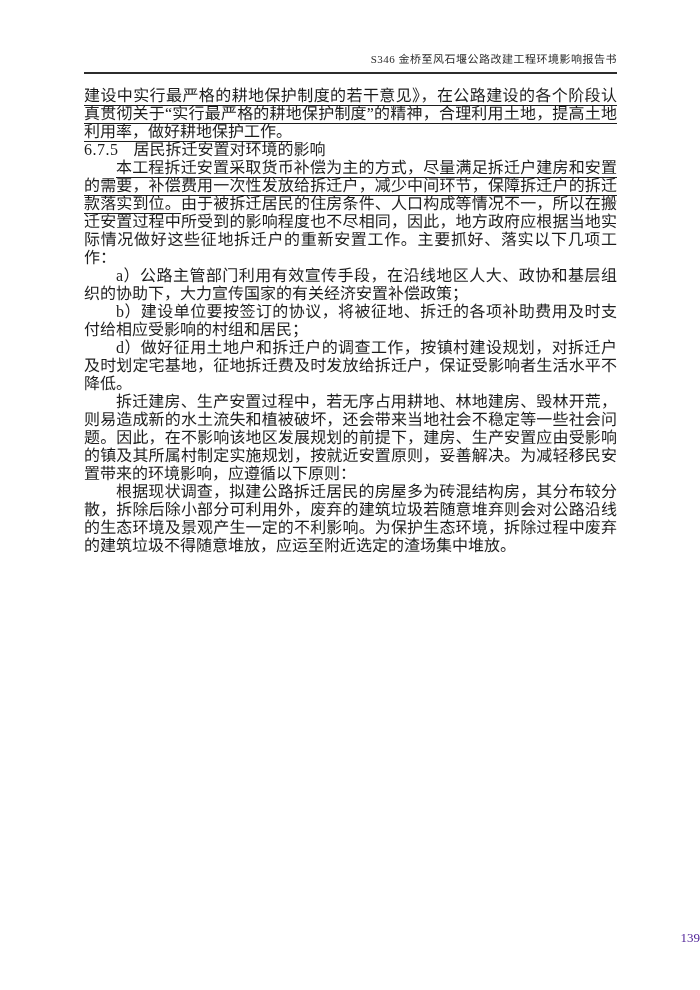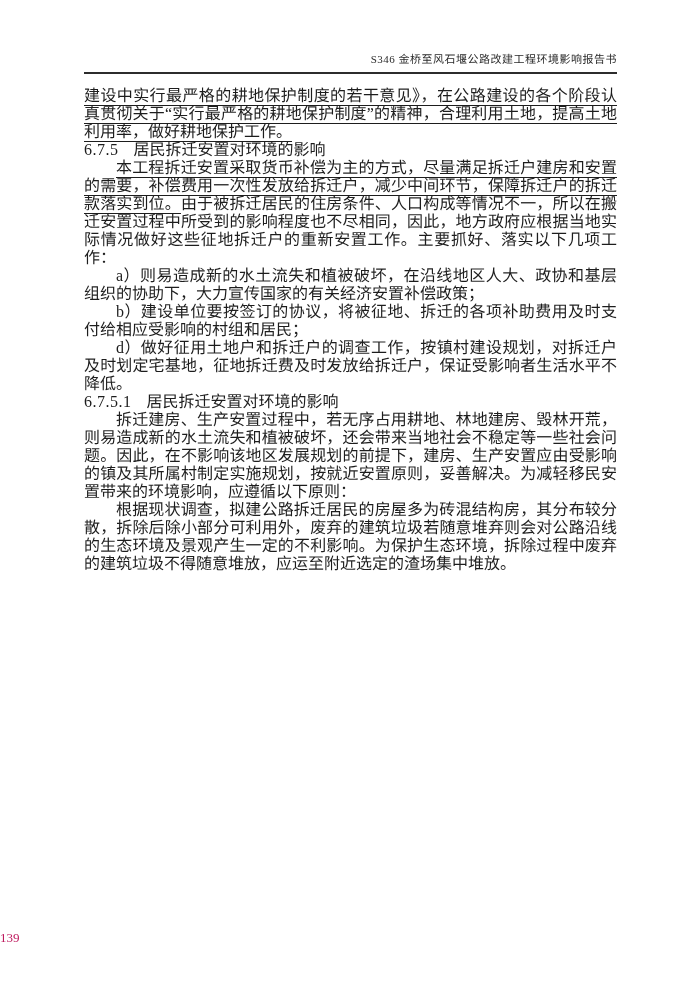--- a/index.html
+++ b/index.html
@@ -51,52 +51,51 @@
   }
   .heading .num {
     margin-right: 15px;
     letter-spacing: 0.5px;
   }
   .page-number {
     position: absolute;
     bottom: 44px;
     left: 0;
     right: 0;
-    text-align: left;
+    text-align: right;
     font-size: 13px;
-    color: #be185d;
+    color: #4c1d95;
   }
 </style>
 </head>
 <body>
 
 <div class="page">
 
   <header>
     <div class="header-title">S346 金桥至风石堰公路改建工程环境影响报告书</div>
     <div class="header-rule"></div>
   </header>
 
   <main class="doc-body">
 
     <p><span class="u">建设中实行最严格的耕地保护制度的若干意见》，在公路建设的各个阶段认真贯彻关于“实行最严格的耕地保护制度”的精神，合理利用土地，提高土地利用率，做好耕地保护工作。</span></p>
 
     <h3 class="heading"><span class="num">6.7.5</span><span>居民拆迁安置对环境的影响</span></h3>
 
     <p class="indent"><span class="u">本工程拆迁安置采取货币补偿为主的方式，尽量满足拆迁户建房和安置的需要，补偿费用一次性发放给拆迁户，减少中间环节，保障拆迁户的拆迁款落实到位。</span><span>由于被拆迁居民的住房条件、人口构成等情况不一，所以在搬迁安置过程中所受到的影响程度也不尽相同，因此，地方政府应根据当地实际情况做好这些征地拆迁户的重新安置工作。主要抓好、落实以下几项工作：</span></p>
 
-    <p class="indent">a）则易造成新的水土流失和植被破坏，在沿线地区人大、政协和基层组织的协助下，大力宣传国家的有关经济安置补偿政策；</p>
+    <p class="indent">a）公路主管部门利用有效宣传手段，在沿线地区人大、政协和基层组织的协助下，大力宣传国家的有关经济安置补偿政策；</p>
 
     <p class="indent">b）建设单位要按签订的协议，将被征地、拆迁的各项补助费用及时支付给相应受影响的村组和居民；</p>
 
 
     <p class="indent">d）做好征用土地户和拆迁户的调查工作，按镇村建设规划，对拆迁户及时划定宅基地，征地拆迁费及时发放给拆迁户，保证受影响者生活水平不降低。</p>
 
 
-    <h3 class="heading"><span class="num">6.7.5.1</span><span>居民拆迁安置对环境的影响</span></h3>
 
     <p class="indent">拆迁建房、生产安置过程中，若无序占用耕地、林地建房、毁林开荒，则易造成新的水土流失和植被破坏，还会带来当地社会不稳定等一些社会问题。因此，在不影响该地区发展规划的前提下，建房、生产安置应由受影响的镇及其所属村制定实施规划，按就近安置原则，妥善解决。为减轻移民安置带来的环境影响，应遵循以下原则：</p>
 
     <p class="indent">根据现状调查，拟建公路拆迁居民的房屋多为砖混结构房，其分布较分散，拆除后除小部分可利用外，废弃的建筑垃圾若随意堆弃则会对公路沿线的生态环境及景观产生一定的不利影响。为保护生态环境，拆除过程中废弃的建筑垃圾不得随意堆放，应运至附近选定的渣场集中堆放。</p>
 
   </main>
 
   <footer>
     <div class="page-number">139</div>
   </footer>

